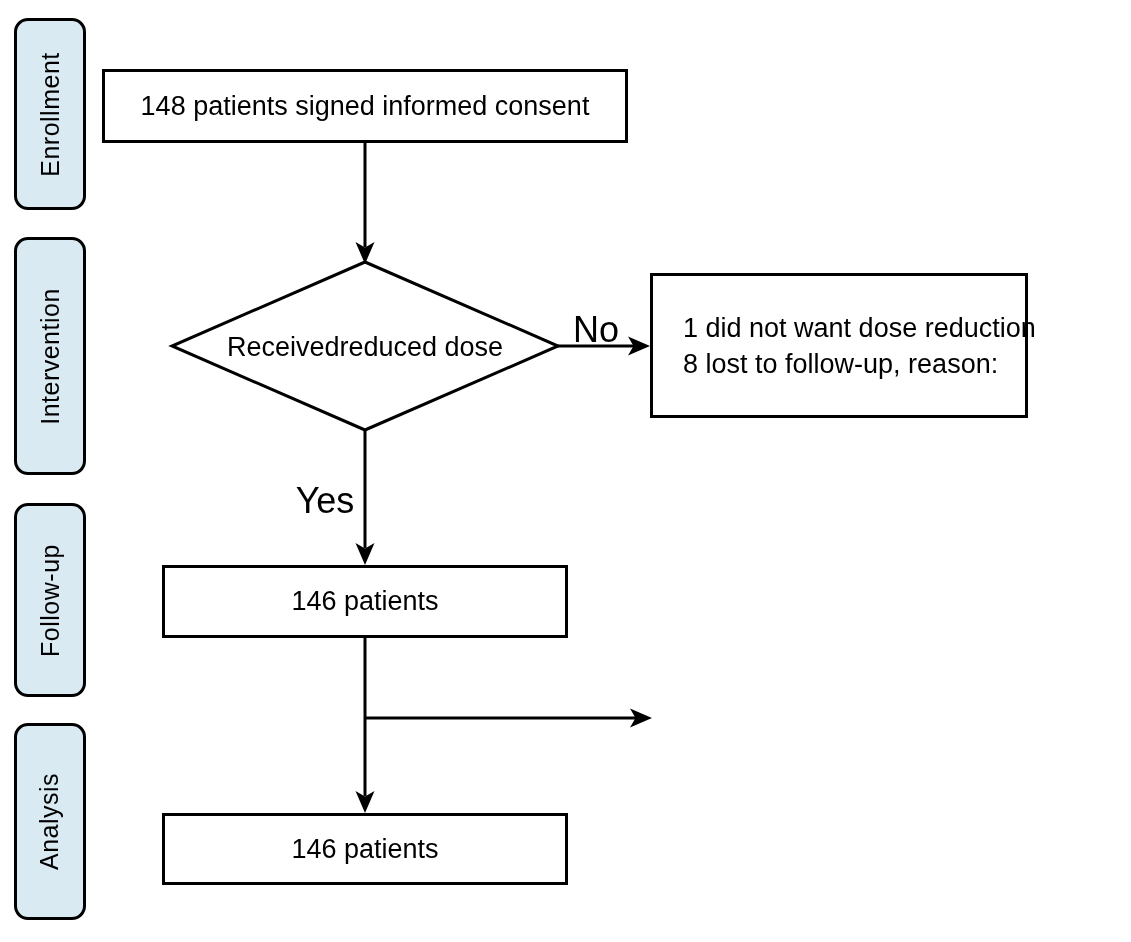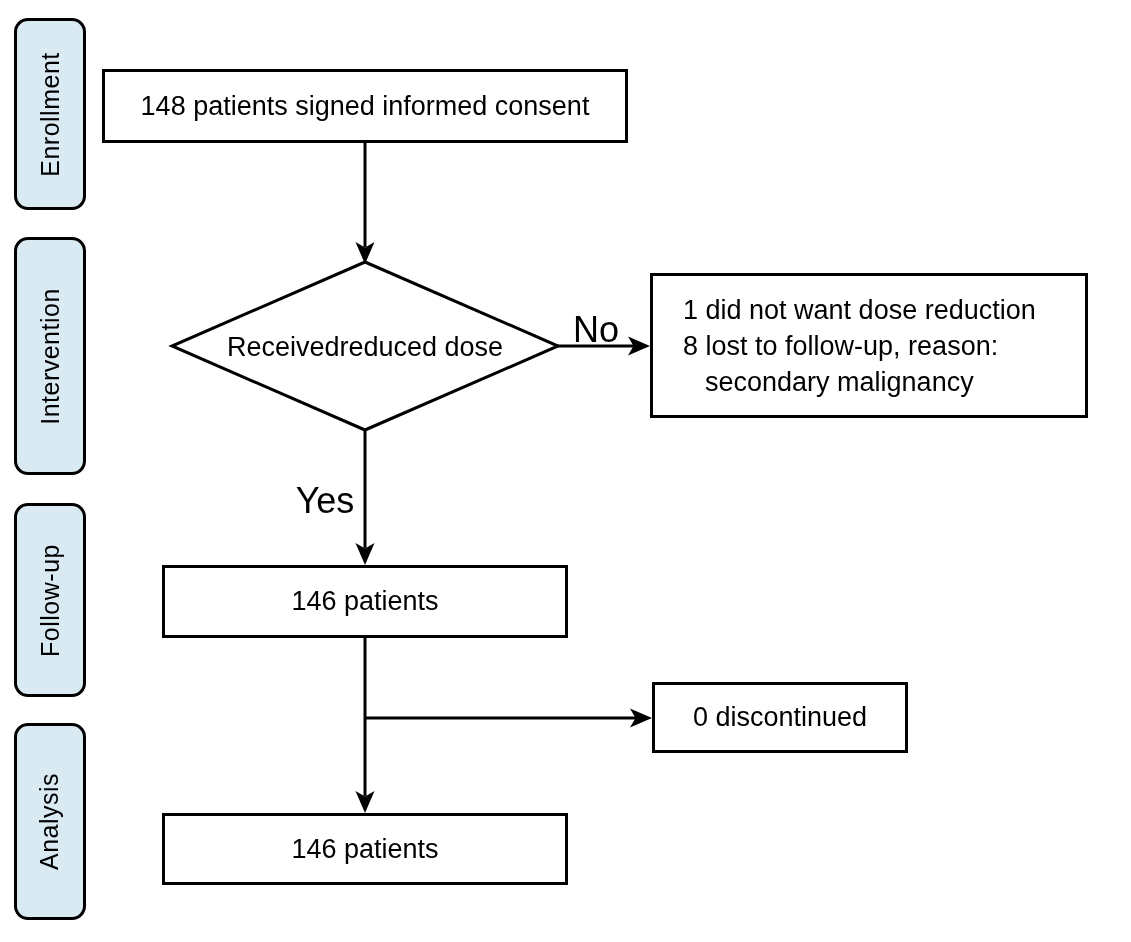--- a/index.html
+++ b/index.html
@@ -57,21 +57,21 @@
     justify-content: center;
     font-size: 27px;
     text-align: left;
   }
   .box-consent      { left: 102px; top: 69px;  width: 526px; height: 74px; }
   .box-followup     { left: 162px; top: 565px; width: 406px; height: 73px; }
   .box-discontinued { left: 652px; top: 682px; width: 256px; height: 71px; }
   .box-analysis     { left: 162px; top: 813px; width: 406px; height: 72px; }
 
   .box-exclusions {
-    left: 650px; top: 273px; width: 438px; height: 145px;
+    left: 650px; top: 273px; width: 378px; height: 145px;
     flex-direction: column;
     align-items: flex-start;
     justify-content: center;
     text-align: left;
     padding-left: 30px;
     padding-right: 8px;
     line-height: 36px;
   }
   .box-exclusions .excl-line { white-space: nowrap; }
   .box-exclusions .excl-indent { padding-left: 22px; }
@@ -145,28 +145,24 @@
     <span>Received</span>
     <span>reduced dose</span>
   </div>
 
   <div class="edge-label label-no">No</div>
   <div class="edge-label label-yes">Yes</div>
 
   <div class="flowbox box-exclusions">
     <span class="excl-line">1 did not want dose reduction</span>
     <span class="excl-line">8 lost to follow-up, reason:</span>
-    <span class="excl-line excl-indent">secondary malignancy</span>
   </div>
 
   <div class="flowbox box-followup">
     <span>146 patients</span>
   </div>
 
-  <div class="flowbox box-discontinued">
-    <span>0 discontinued</span>
-  </div>
 
   <div class="flowbox box-analysis">
     <span>146 patients</span>
   </div>
 
 </div>
 
 </body></html>

